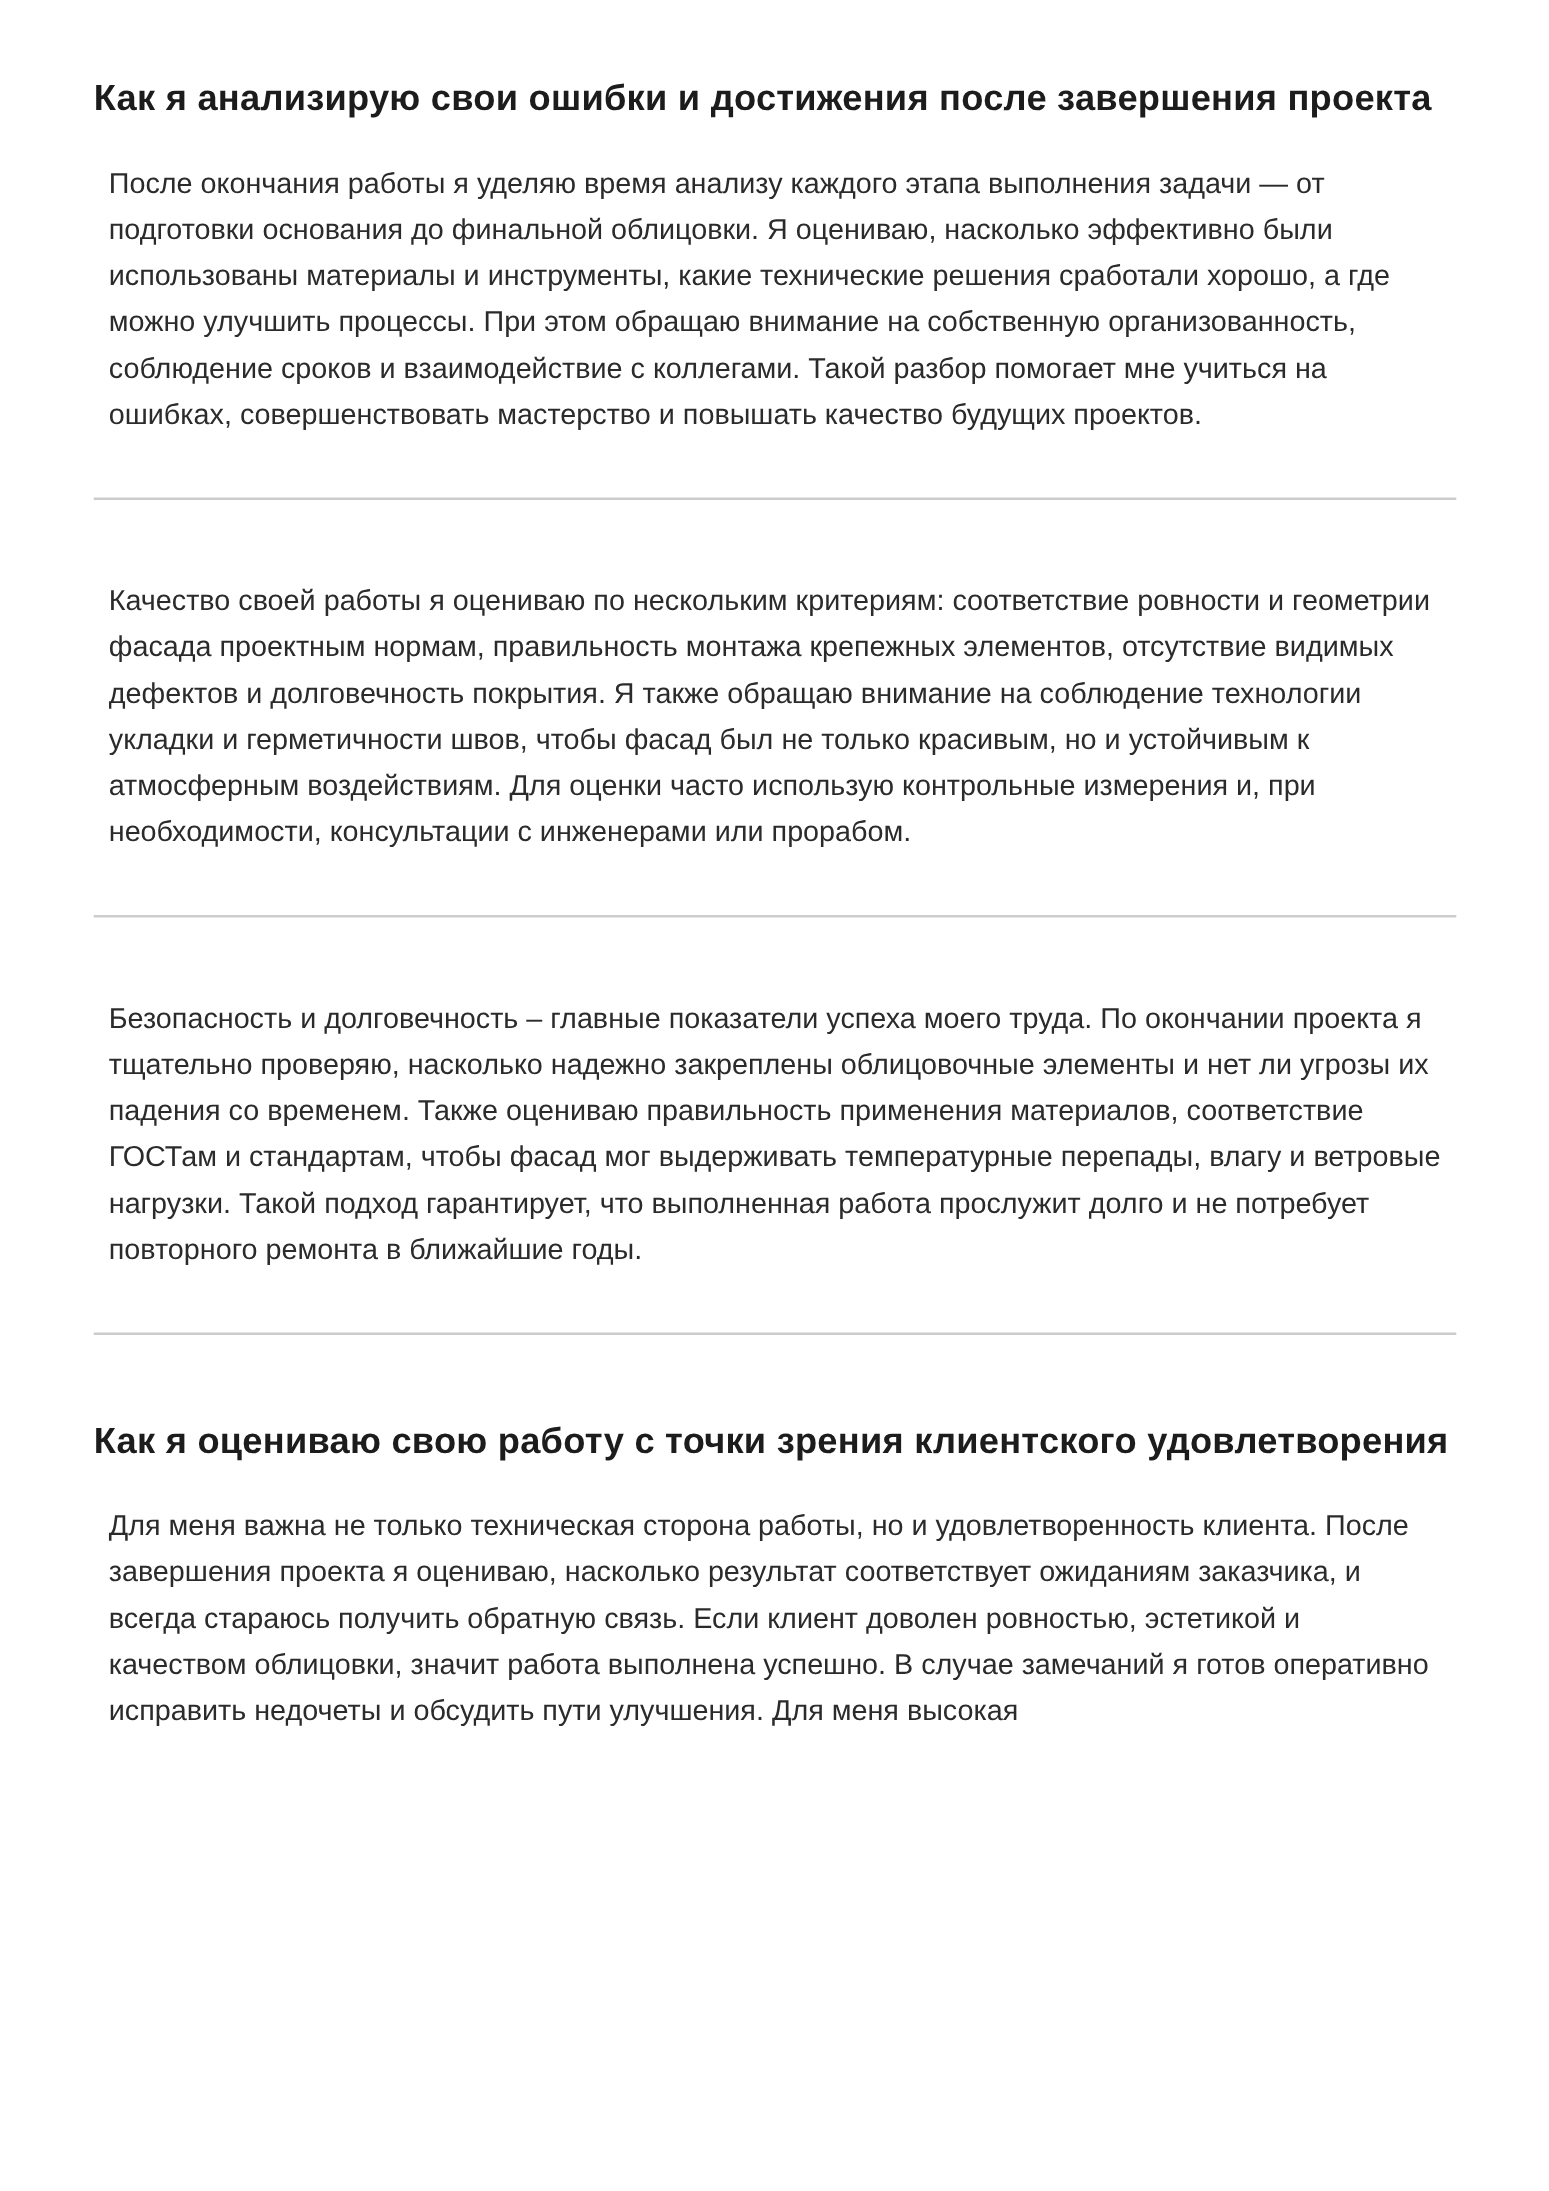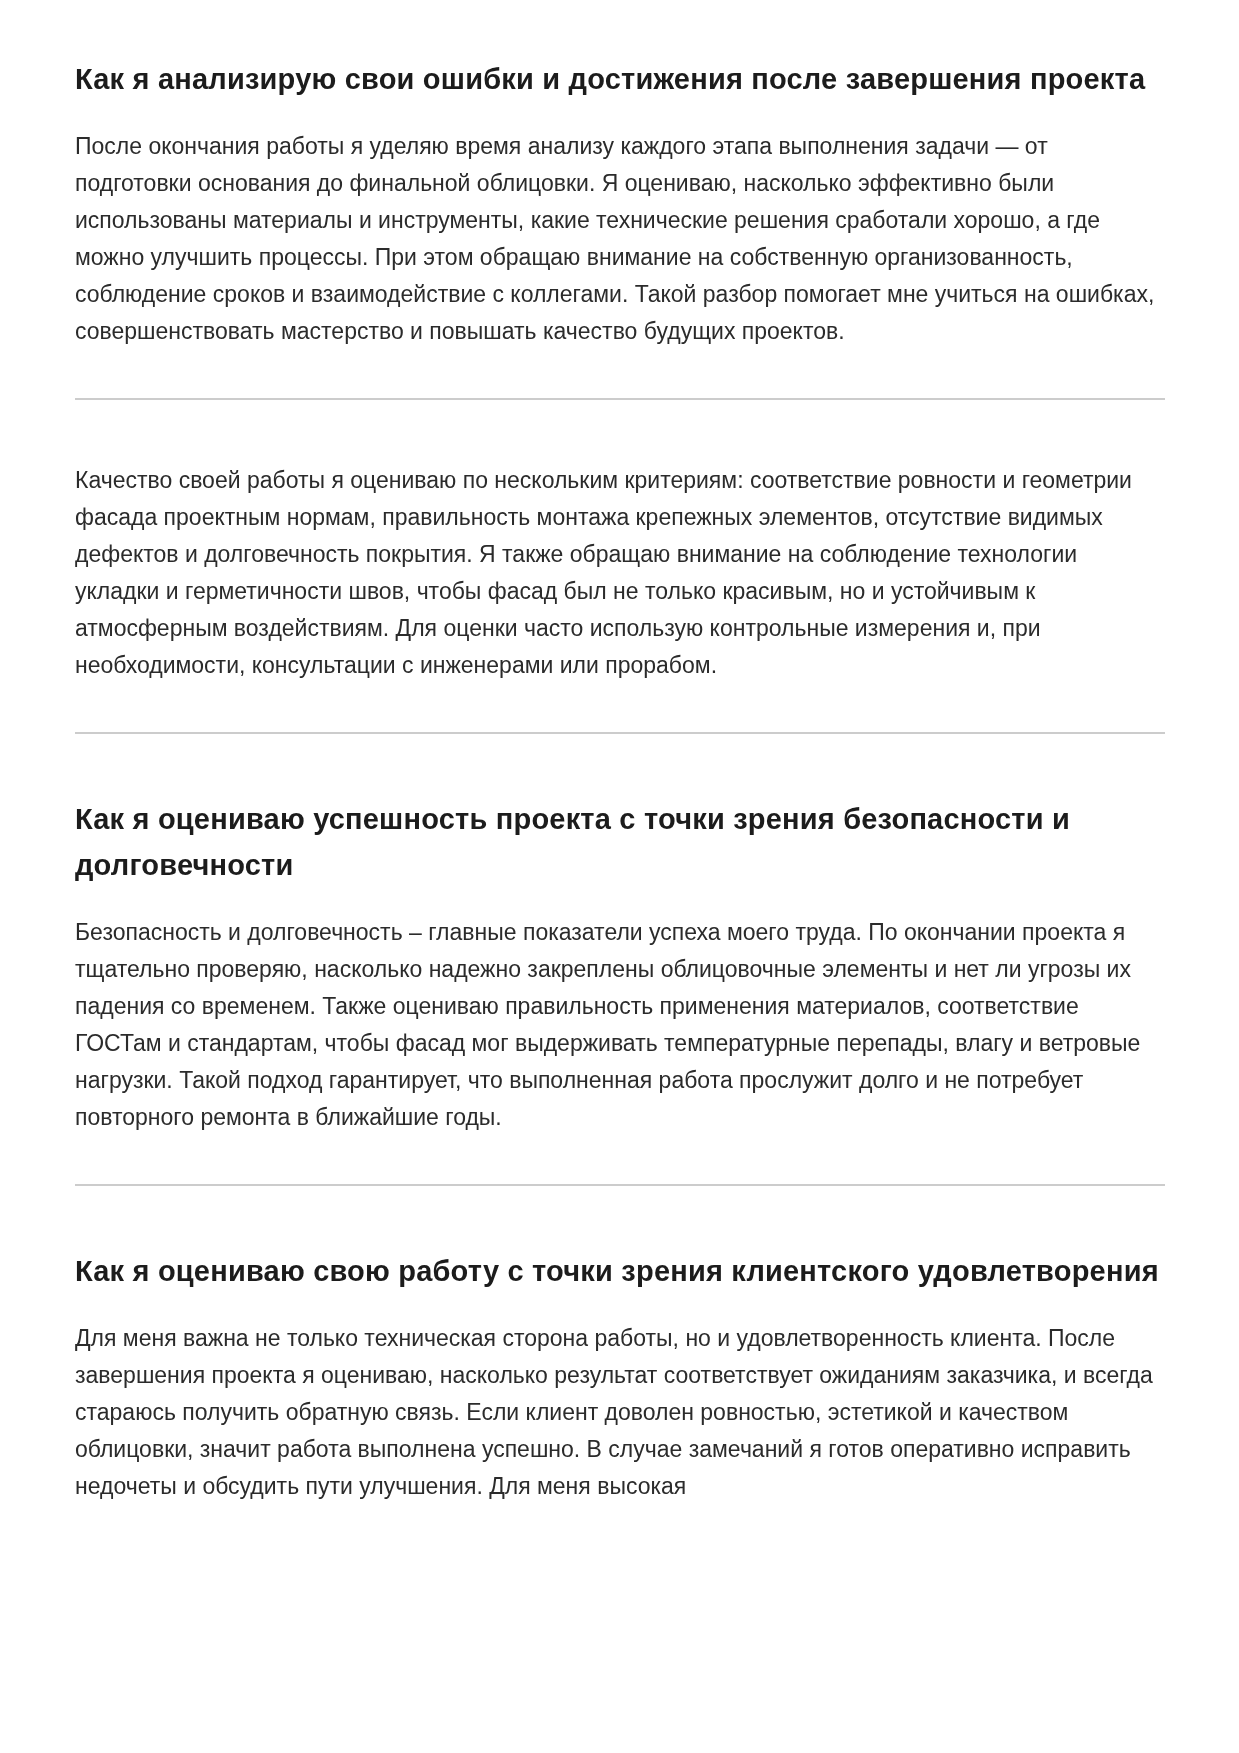--- a/index.html
+++ b/index.html
@@ -24,21 +24,21 @@
   }
   .section-heading {
     margin: 0 0 26px 0;
     font-size: 29px;
     line-height: 46px;
     font-weight: 700;
     color: #1c1c1c;
     letter-spacing: 0.2px;
   }
   .section-paragraph {
-    margin: 0;
+    margin: 12px;
     font-size: 23px;
     line-height: 37px;
     font-weight: 400;
     color: #2b2b2b;
   }
   .section-divider {
     border: none;
     border-top: 2px solid #cccccc;
     margin: 48px 0 62px 0;
   }
@@ -55,21 +55,20 @@
 
   <hr class="section-divider">
 
   <section>
     <p class="section-paragraph">Качество своей работы я оцениваю по нескольким критериям: соответствие ровности и геометрии фасада проектным нормам, правильность монтажа крепежных элементов, отсутствие видимых дефектов и долговечность покрытия. Я также обращаю внимание на соблюдение технологии укладки и герметичности швов, чтобы фасад был не только красивым, но и устойчивым к атмосферным воздействиям. Для оценки часто использую контрольные измерения и, при необходимости, консультации с инженерами или прорабом.</p>
   </section>
 
   <hr class="section-divider">
 
   <section>
-    <h2 class="section-heading">Как я оцениваю успешность проекта с точки зрения безопасности и долговечности</h2>
     <p class="section-paragraph">Безопасность и долговечность – главные показатели успеха моего труда. По окончании проекта я тщательно проверяю, насколько надежно закреплены облицовочные элементы и нет ли угрозы их падения со временем. Также оцениваю правильность применения материалов, соответствие ГОСТам и стандартам, чтобы фасад мог выдерживать температурные перепады, влагу и ветровые нагрузки. Такой подход гарантирует, что выполненная работа прослужит долго и не потребует повторного ремонта в ближайшие годы.</p>
   </section>
 
   <hr class="section-divider">
 
   <section>
     <h2 class="section-heading">Как я оцениваю свою работу с точки зрения клиентского удовлетворения</h2>
     <p class="section-paragraph">Для меня важна не только техническая сторона работы, но и удовлетворенность клиента. После завершения проекта я оцениваю, насколько результат соответствует ожиданиям заказчика, и всегда стараюсь получить обратную связь. Если клиент доволен ровностью, эстетикой и качеством облицовки, значит работа выполнена успешно. В случае замечаний я готов оперативно исправить недочеты и обсудить пути улучшения. Для меня высокая</p>
   </section>
 

